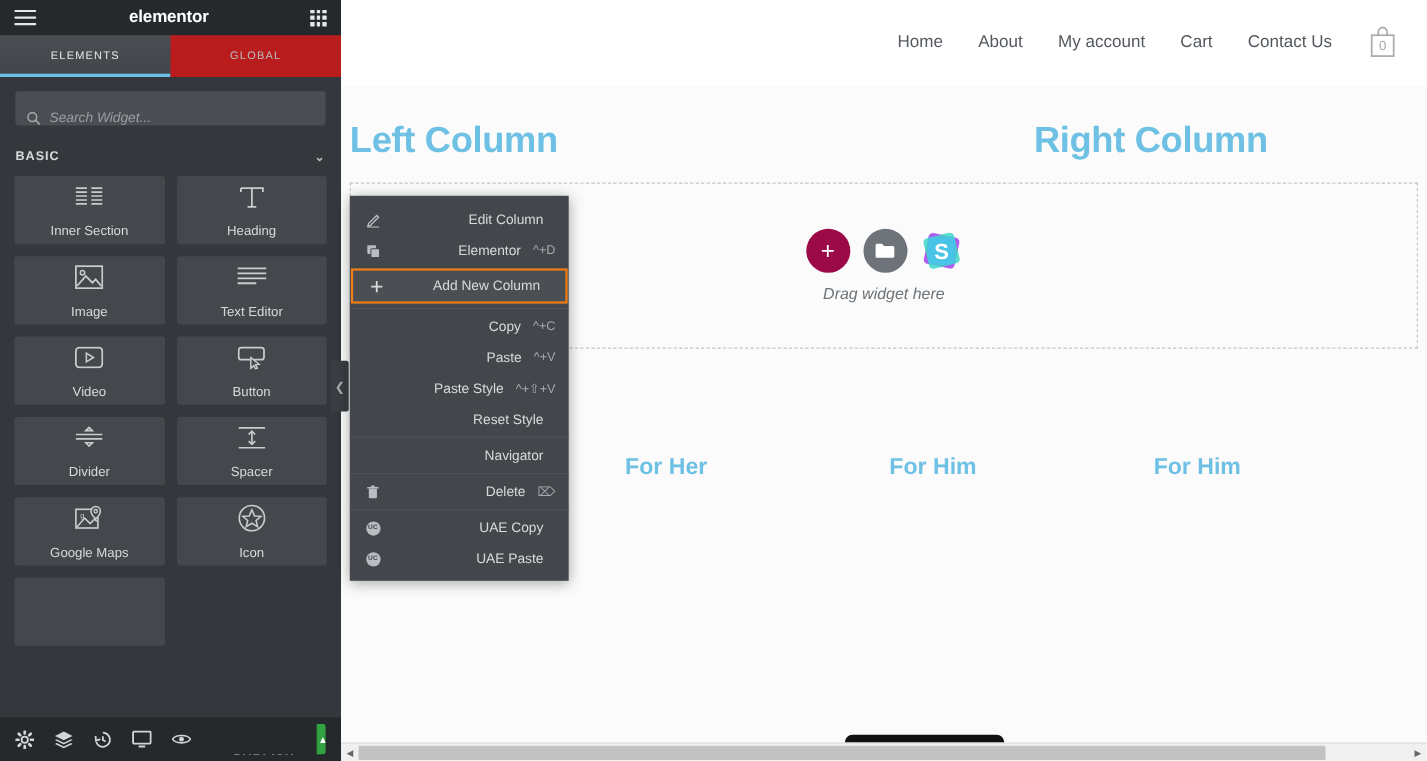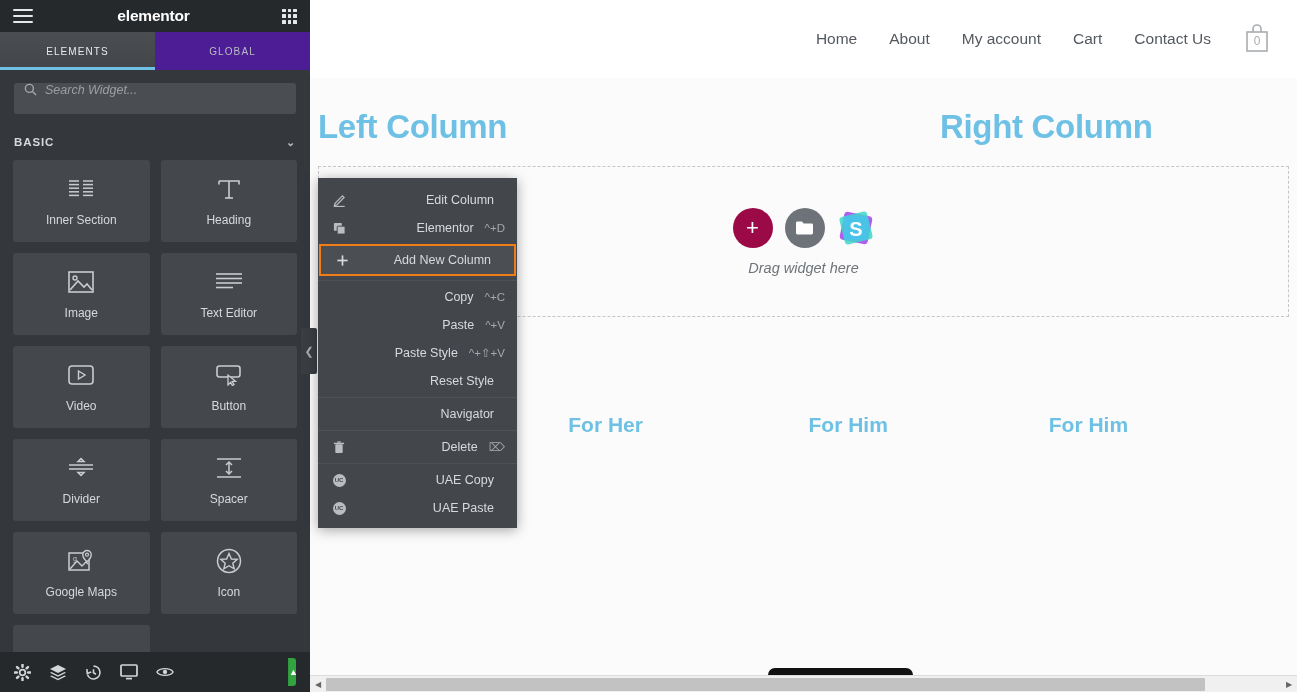--- a/index.html
+++ b/index.html
@@ -38,48 +38,48 @@
     flex: 1; display: flex; align-items: center; justify-content: center;
     font-size: 10px; letter-spacing: 1.1px; color: #b8bcc0;
     cursor: pointer; position: relative;
     background: linear-gradient(#4a4e53, #42464b);
   }
   .tab.active { color: #e8eaec; }
   .tab.active:after {
     content: ""; position: absolute; left: 0; right: 0; bottom: 0;
     height: 3px; background: #6ec1e4;
   }
-  .tab.inactive { background: #4c1d95; }
+  .tab.inactive { background: #b91c1c; }
 
   #panel-body { flex: 1; overflow: hidden; background: #34383c; position: relative; }
   #search-wrap { padding: 13px 14px 10px 14px; }
   #search-box {
     height: 31px; background: #4a4e53; border-radius: 3px;
-    display: flex; align-items: flex-start; padding: 0 10px; gap: 8px;
+    display: flex; align-items: flex-end; padding: 0 10px; gap: 8px;
   }
   #search-input {
     background: transparent; border: 0; outline: none;
     font-family: "Liberation Sans", sans-serif;
     font-size: 12.5px; font-style: italic; color: #c3c6c9; flex: 1;
   }
   #search-input::placeholder { color: #9b9fa3; font-style: italic; }
 
   .section-head {
     height: 36px; display: flex; align-items: center; justify-content: space-between;
     padding: 0 14px; color: #d6d9db; font-size: 11.5px;
     font-weight: bold; letter-spacing: .9px; cursor: pointer;
   }
   .chev { font-size: 11px; color: #b9bcbf; }
 
   #widget-grid {
     display: grid; grid-template-columns: 1fr 1fr; gap: 11px;
     padding: 0 13px;
   }
   .widget {
-    background: #44484d; border-radius: 3px; height: 82px;
+    background: #44484d; border-radius: 3px; height: 62px;
     display: flex; flex-direction: column; align-items: center; justify-content: center;
     gap: 10px; cursor: pointer;
   }
   .widget .wlabel { color: #d6d9dc; font-size: 12px; }
   .wicon { width: 28px; height: 28px; display: flex; align-items: center; justify-content: center; color: #c9cccf; }
 
   #panel-footer {
     height: 40px; flex: 0 0 40px; background: #26292c;
     display: flex; align-items: center; padding: 0 14px; gap: 18px;
   }

